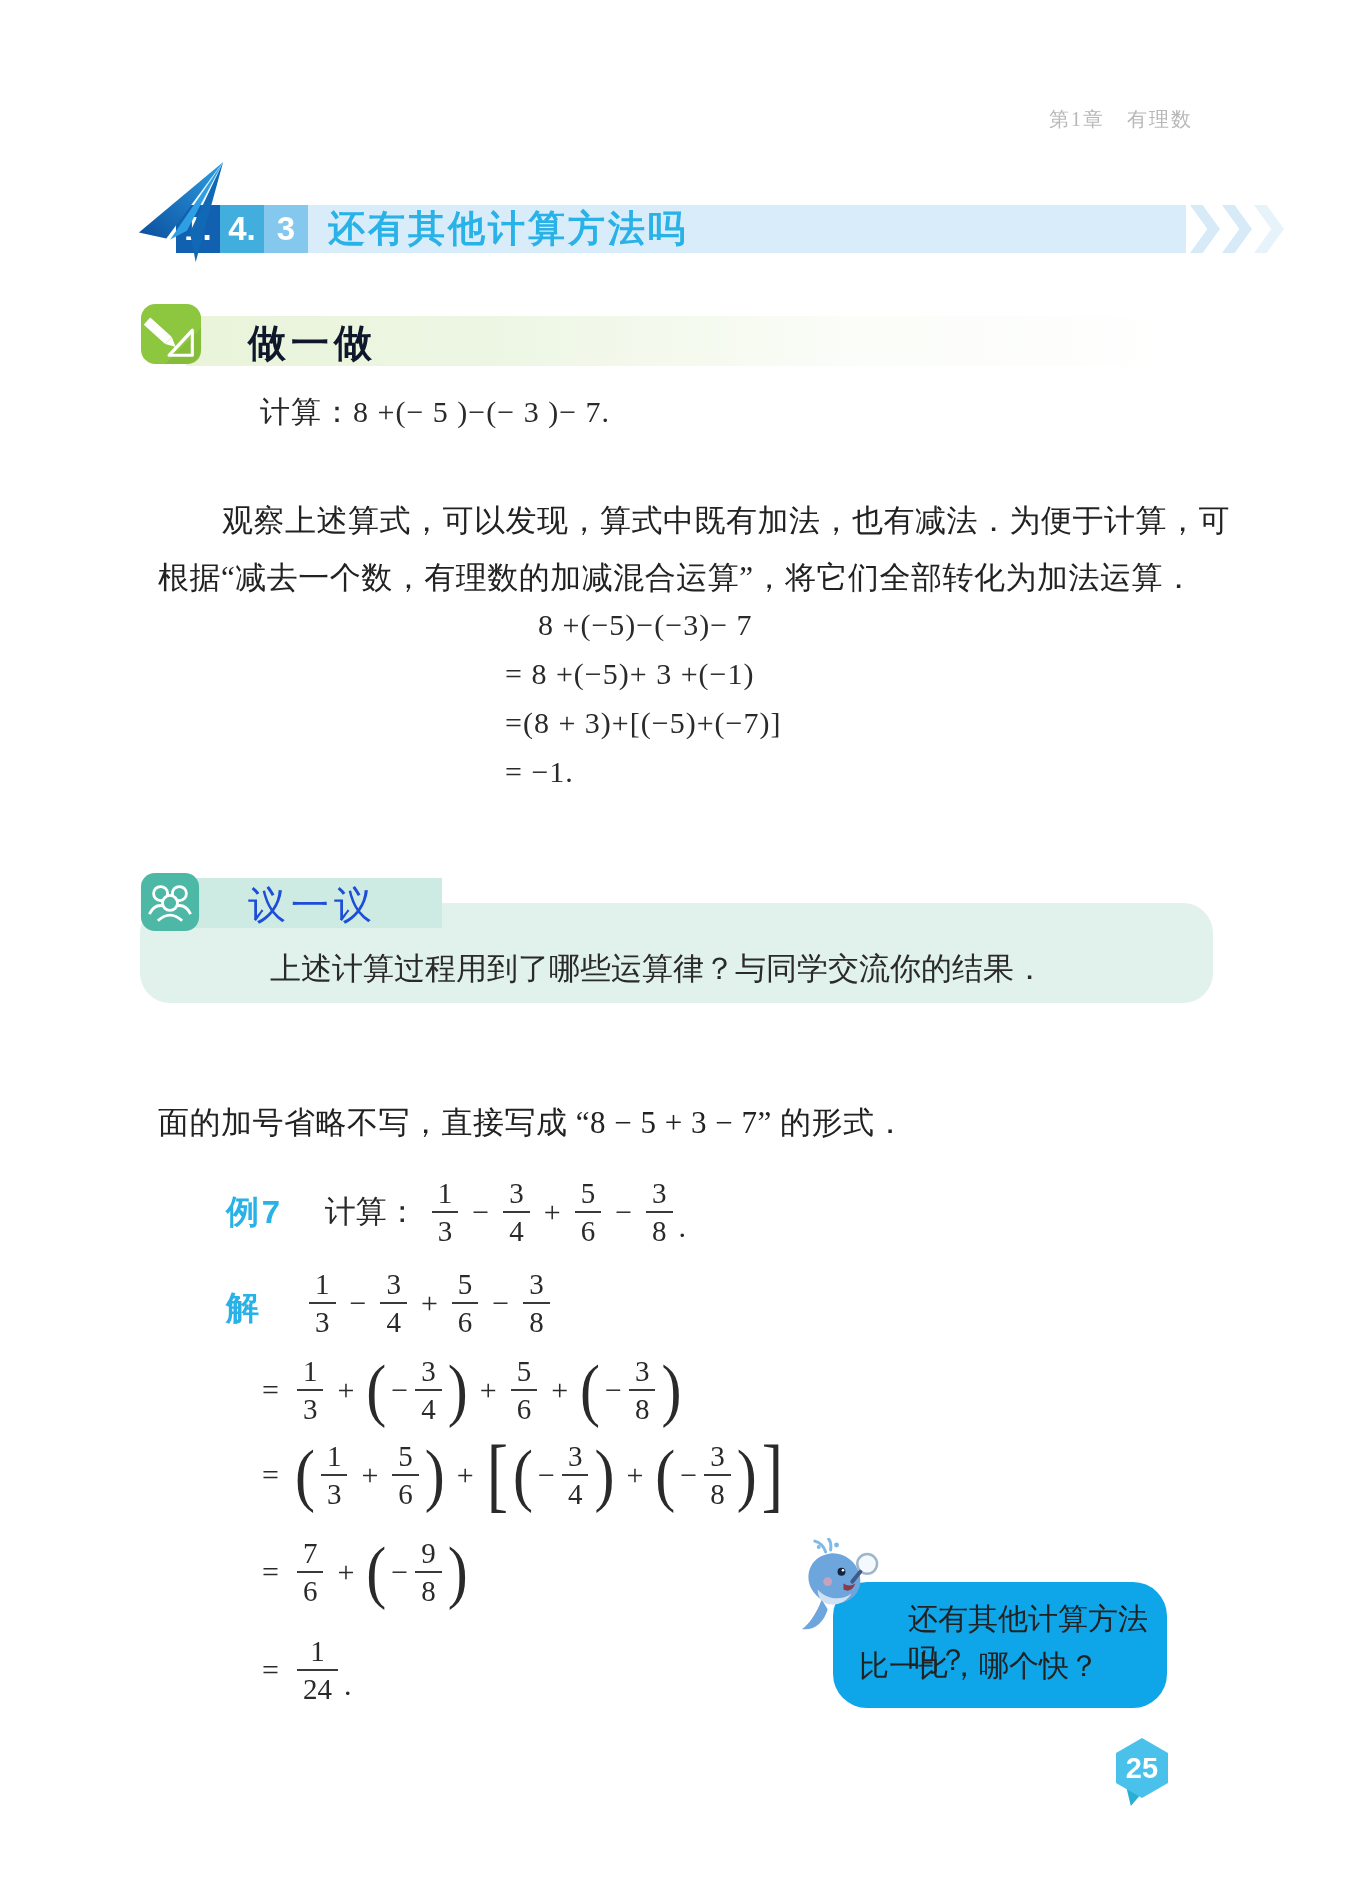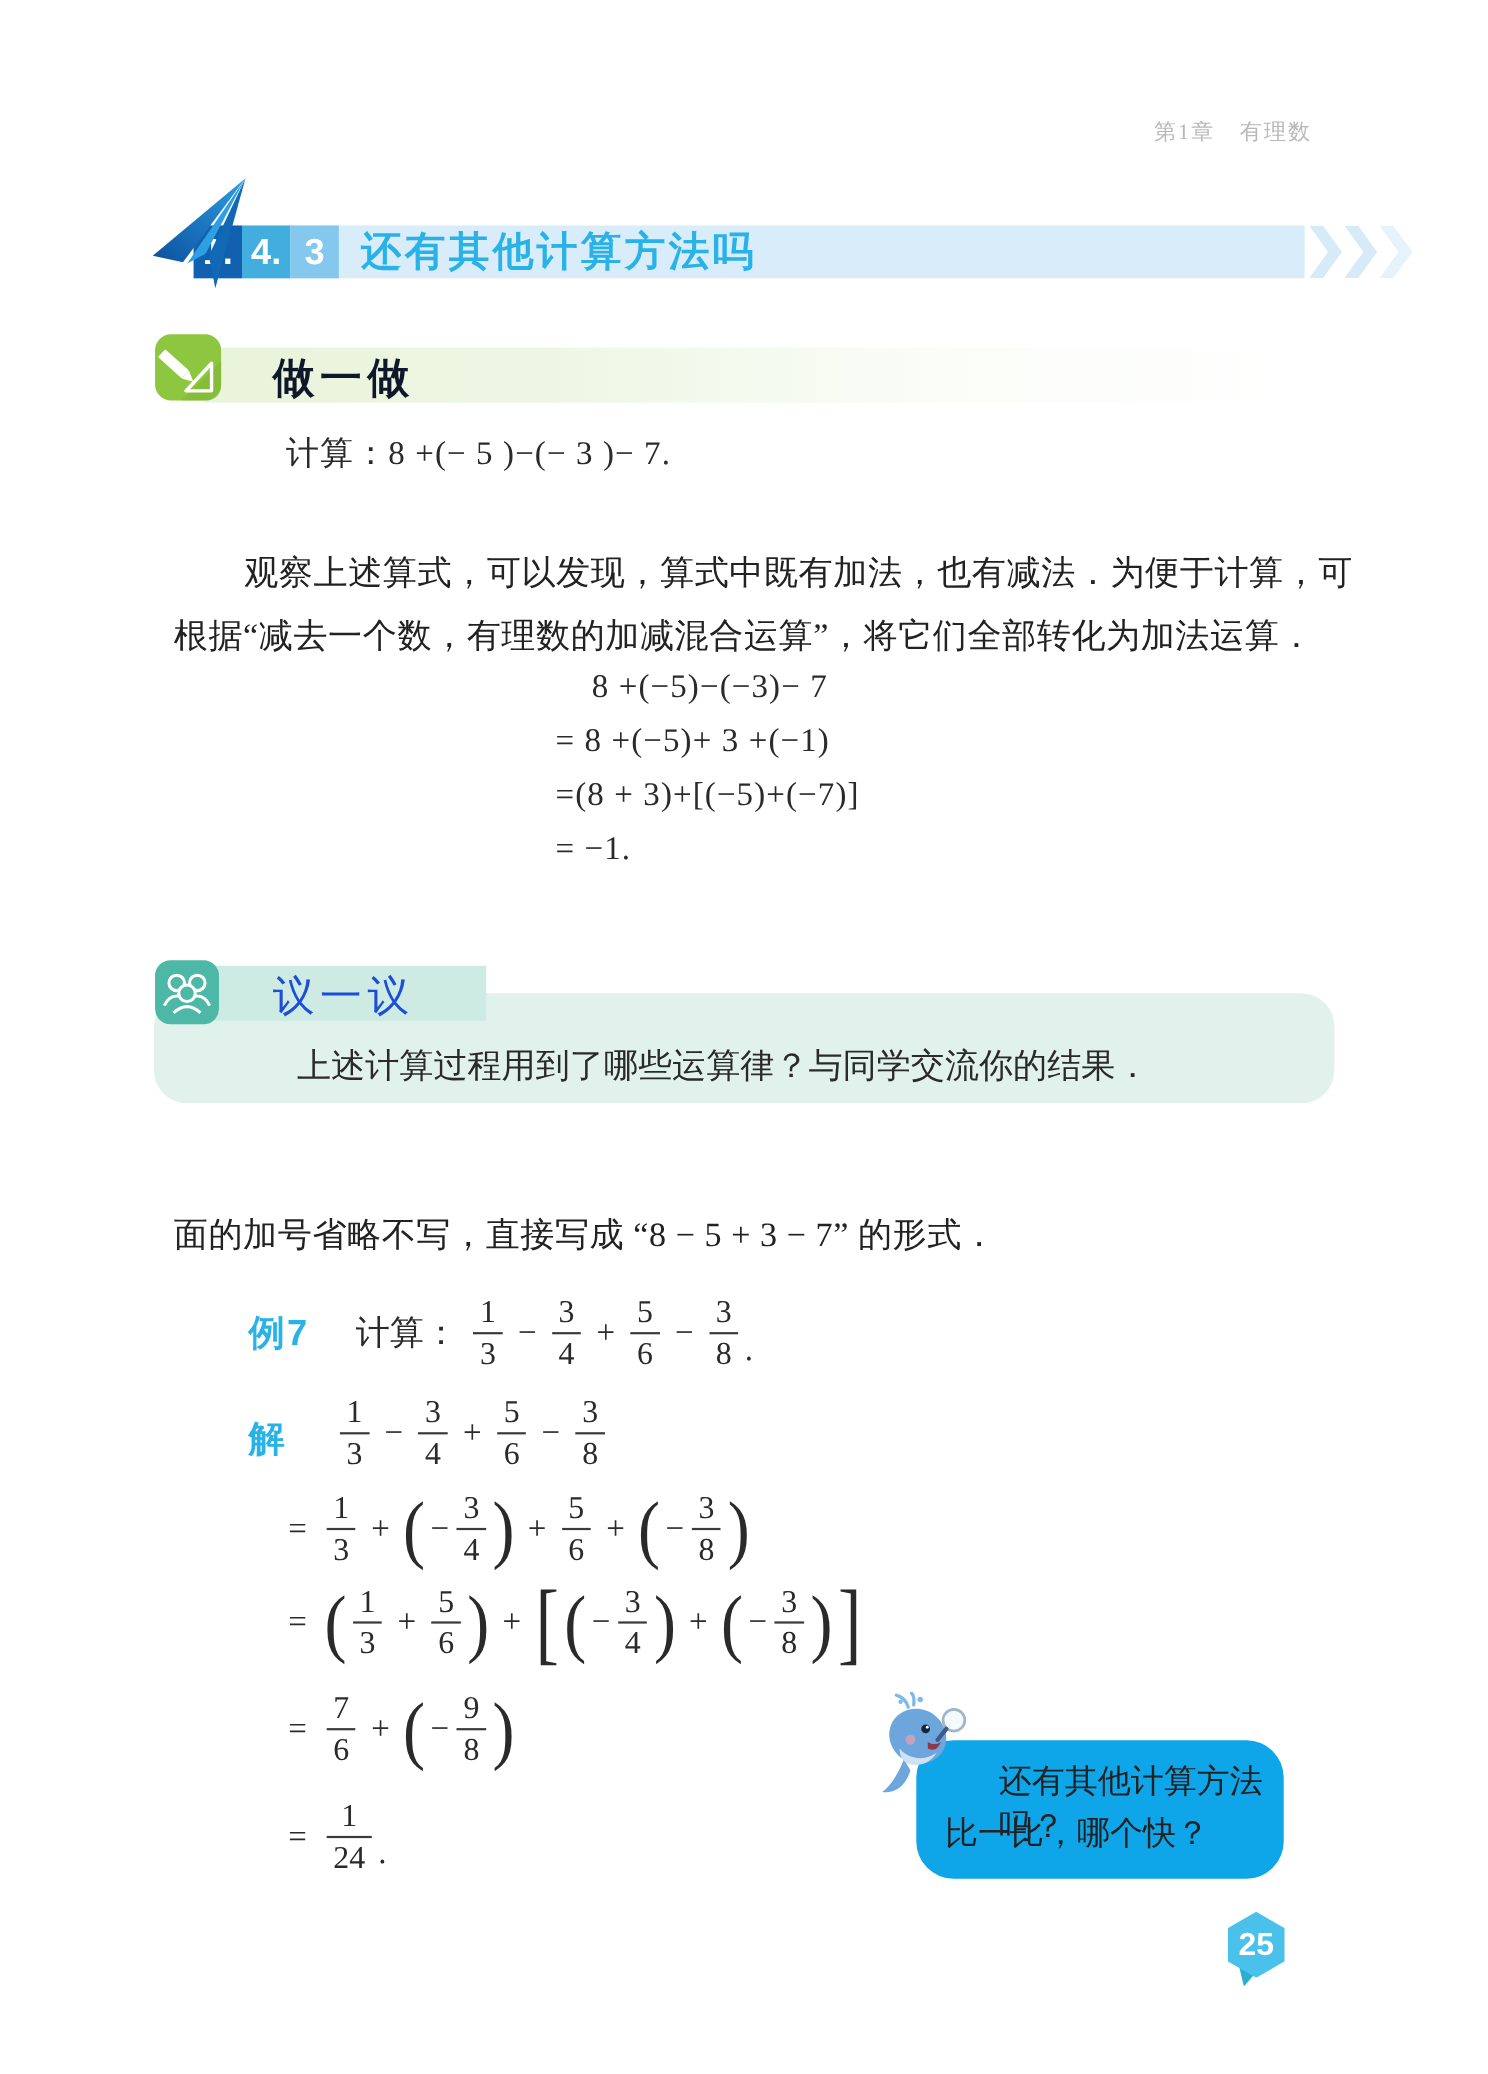--- a/index.html
+++ b/index.html
@@ -39,21 +39,21 @@
   .derivation div { height:49px; line-height:49px; }
   .derivation .first { padding-left:33px; }
   
   .discuss-bg { position:absolute; left:140px; top:903px; width:1073px; height:100px;
     background:#e1f1ec; border-radius:30px; }
   .discuss-strip { position:absolute; left:186px; top:878px; width:256px; height:50px; background:#cdeae3; }
   .discuss-label { position:absolute; left:248px; top:880px; color:#1d4ed8; font-weight:normal;
     font-size:38px; letter-spacing:5px; font-family:"Liberation Sans", sans-serif; }
   .discuss-text { position:absolute; left:270px; top:948px; font-size:31px; }
   
-  .cyan-label { font-family:Liberation Sans, sans-serif; font-weight:bold; font-size:33px; color:#29b2e7; letter-spacing:2px; }
+  .cyan-label { font-family:Liberation Mono, monospace; font-weight:bold; font-size:33px; color:#29b2e7; letter-spacing:2px; }
   .mline { position:absolute; display:flex; align-items:center; height:88px;
     font-size:30px; color:#2a2a2a; }
   .ex-row { left:226px; top:1168px; }
   .ex-label { margin-right:42px; }
   .ex-prefix { font-size:31px; margin-right:10px; }
   .sol-label { position:absolute; left:226px; top:1286px; }
   .rowA { left:305px; top:1259px; }
   .rowB { left:262px; top:1346px; }
   .rowC { left:262px; top:1431px; }
   .rowD { left:262px; top:1528px; }

